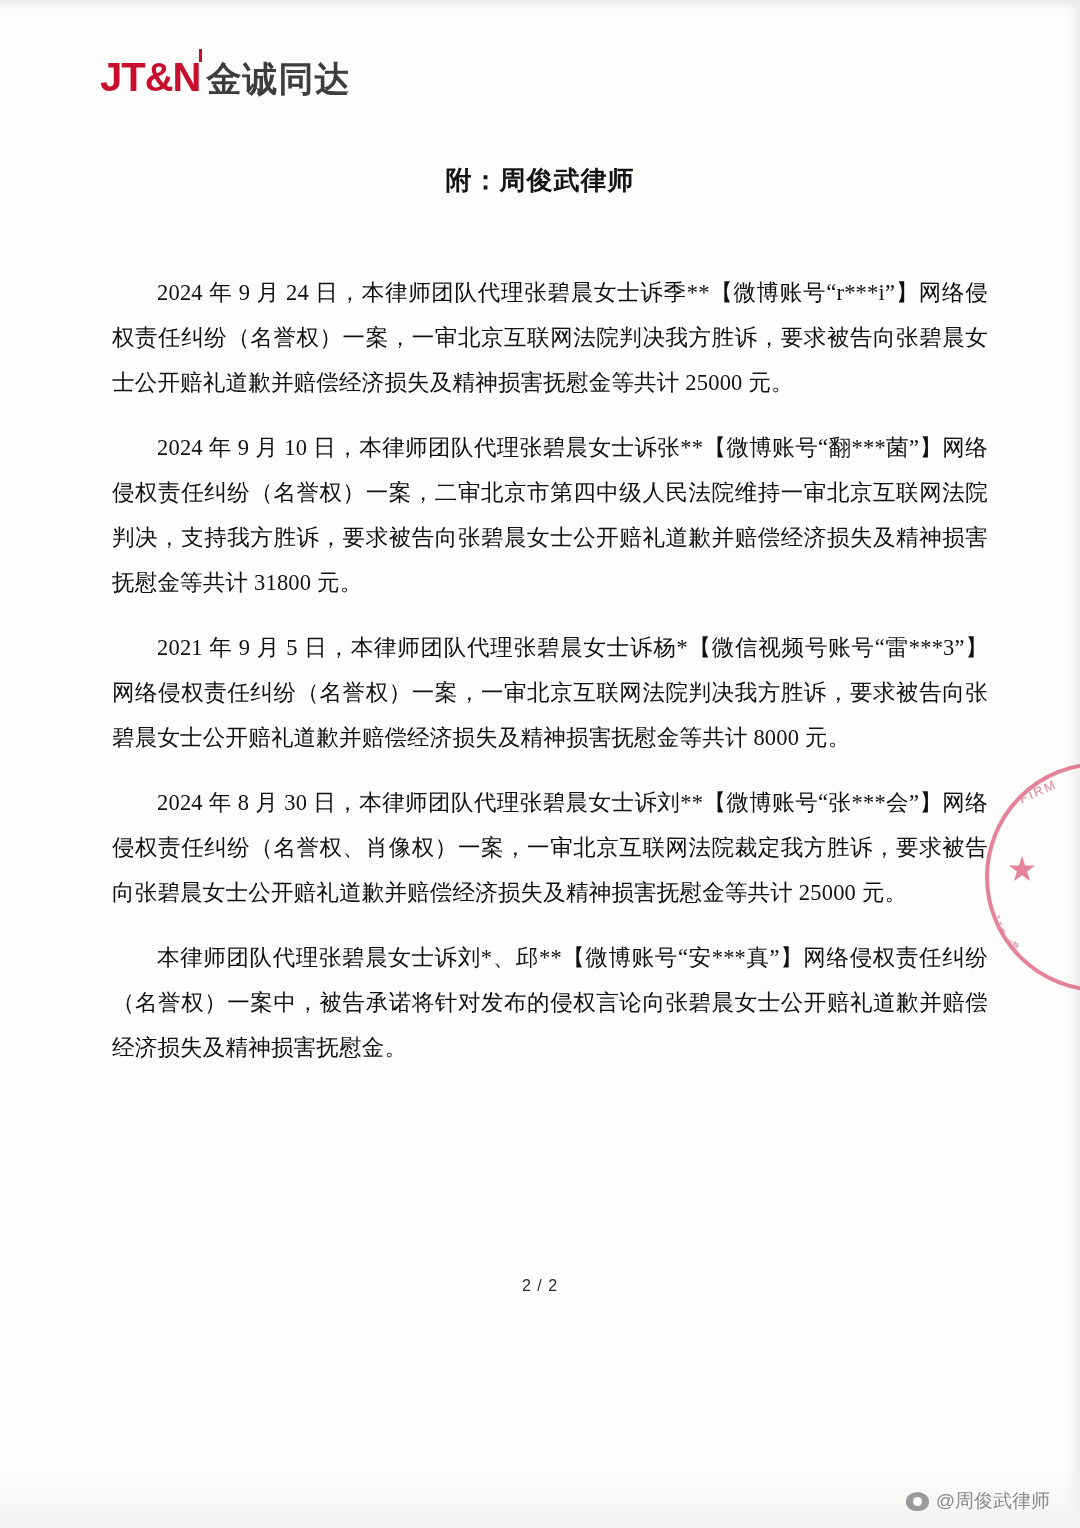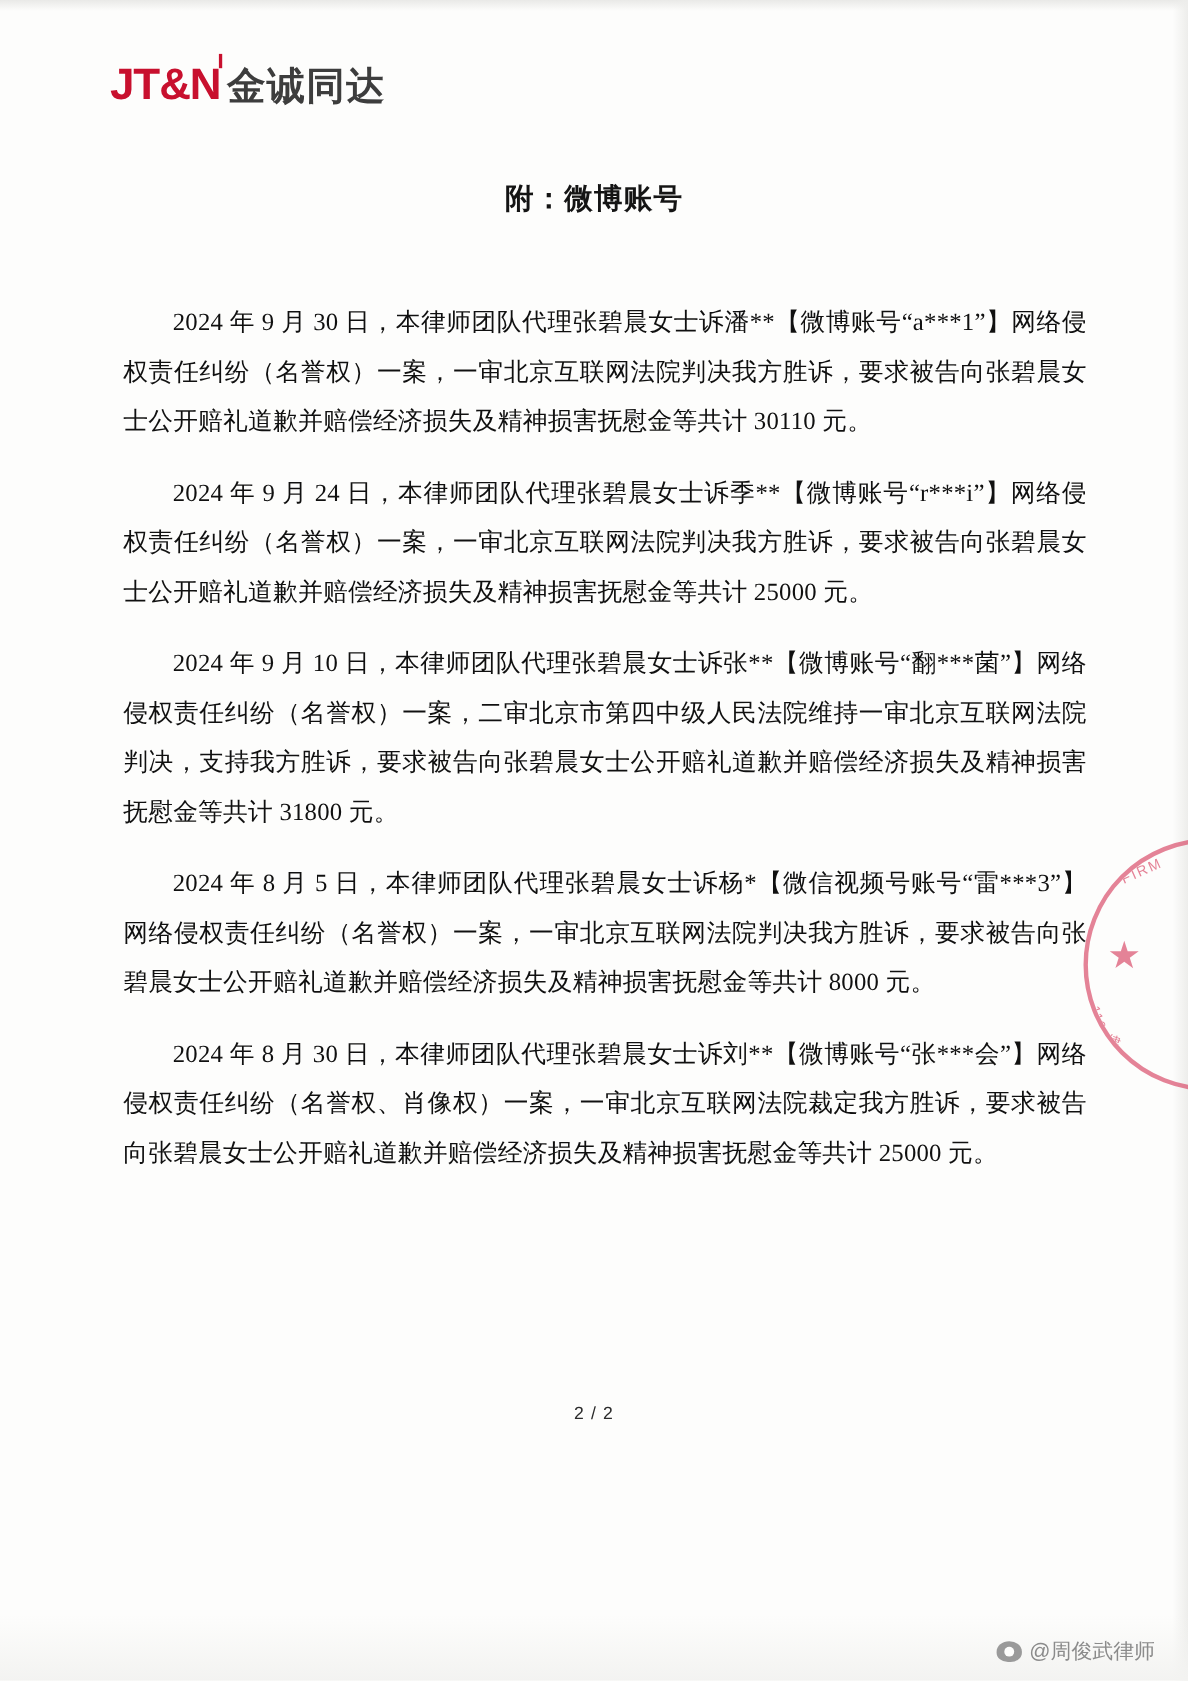--- a/index.html
+++ b/index.html
@@ -208,28 +208,28 @@
   <div class="scan-edge-bottom"></div>
 
   <div class="letterhead">
     <span class="brand-latin">
       <span>JT&amp;N</span>
       <span class="tick"></span>
     </span>
     <span class="brand-cn">金诚同达</span>
   </div>
 
-  <div class="doc-title">附：微博账号</div>
+  <div class="doc-title">附：周俊武律师</div>
 
   <div class="content">
-    <p class="para">2024 年 9 月 30 日，本律师团队代理张碧晨女士诉潘**【微博账号“a***1”】网络侵权责任纠纷（名誉权）一案，一审北京互联网法院判决我方胜诉，要求被告向张碧晨女士公开赔礼道歉并赔偿经济损失及精神损害抚慰金等共计 30110 元。</p>
     <p class="para">2024 年 9 月 24 日，本律师团队代理张碧晨女士诉季**【微博账号“r***i”】网络侵权责任纠纷（名誉权）一案，一审北京互联网法院判决我方胜诉，要求被告向张碧晨女士公开赔礼道歉并赔偿经济损失及精神损害抚慰金等共计 25000 元。</p>
     <p class="para">2024 年 9 月 10 日，本律师团队代理张碧晨女士诉张**【微博账号“翻***菌”】网络侵权责任纠纷（名誉权）一案，二审北京市第四中级人民法院维持一审北京互联网法院判决，支持我方胜诉，要求被告向张碧晨女士公开赔礼道歉并赔偿经济损失及精神损害抚慰金等共计 31800 元。</p>
-    <p class="para">2024 年 8 月 5 日，本律师团队代理张碧晨女士诉杨*【微信视频号账号“雷***3”】网络侵权责任纠纷（名誉权）一案，一审北京互联网法院判决我方胜诉，要求被告向张碧晨女士公开赔礼道歉并赔偿经济损失及精神损害抚慰金等共计 8000 元。</p>
+    <p class="para">2021 年 9 月 5 日，本律师团队代理张碧晨女士诉杨*【微信视频号账号“雷***3”】网络侵权责任纠纷（名誉权）一案，一审北京互联网法院判决我方胜诉，要求被告向张碧晨女士公开赔礼道歉并赔偿经济损失及精神损害抚慰金等共计 8000 元。</p>
     <p class="para">2024 年 8 月 30 日，本律师团队代理张碧晨女士诉刘**【微博账号“张***会”】网络侵权责任纠纷（名誉权、肖像权）一案，一审北京互联网法院裁定我方胜诉，要求被告向张碧晨女士公开赔礼道歉并赔偿经济损失及精神损害抚慰金等共计 25000 元。</p>
+    <p class="para">本律师团队代理张碧晨女士诉刘*、邱**【微博账号“安***真”】网络侵权责任纠纷（名誉权）一案中，被告承诺将针对发布的侵权言论向张碧晨女士公开赔礼道歉并赔偿经济损失及精神损害抚慰金。</p>
   </div>
 
   <div class="seal">
     <span class="seal-text top">W FIRM</span>
     <span class="seal-star">★</span>
     <span class="seal-code">11000003-5</span>
     <span class="seal-text bottom">伽律</span>
   </div>
 
   <div class="page-number">2 / 2</div>

